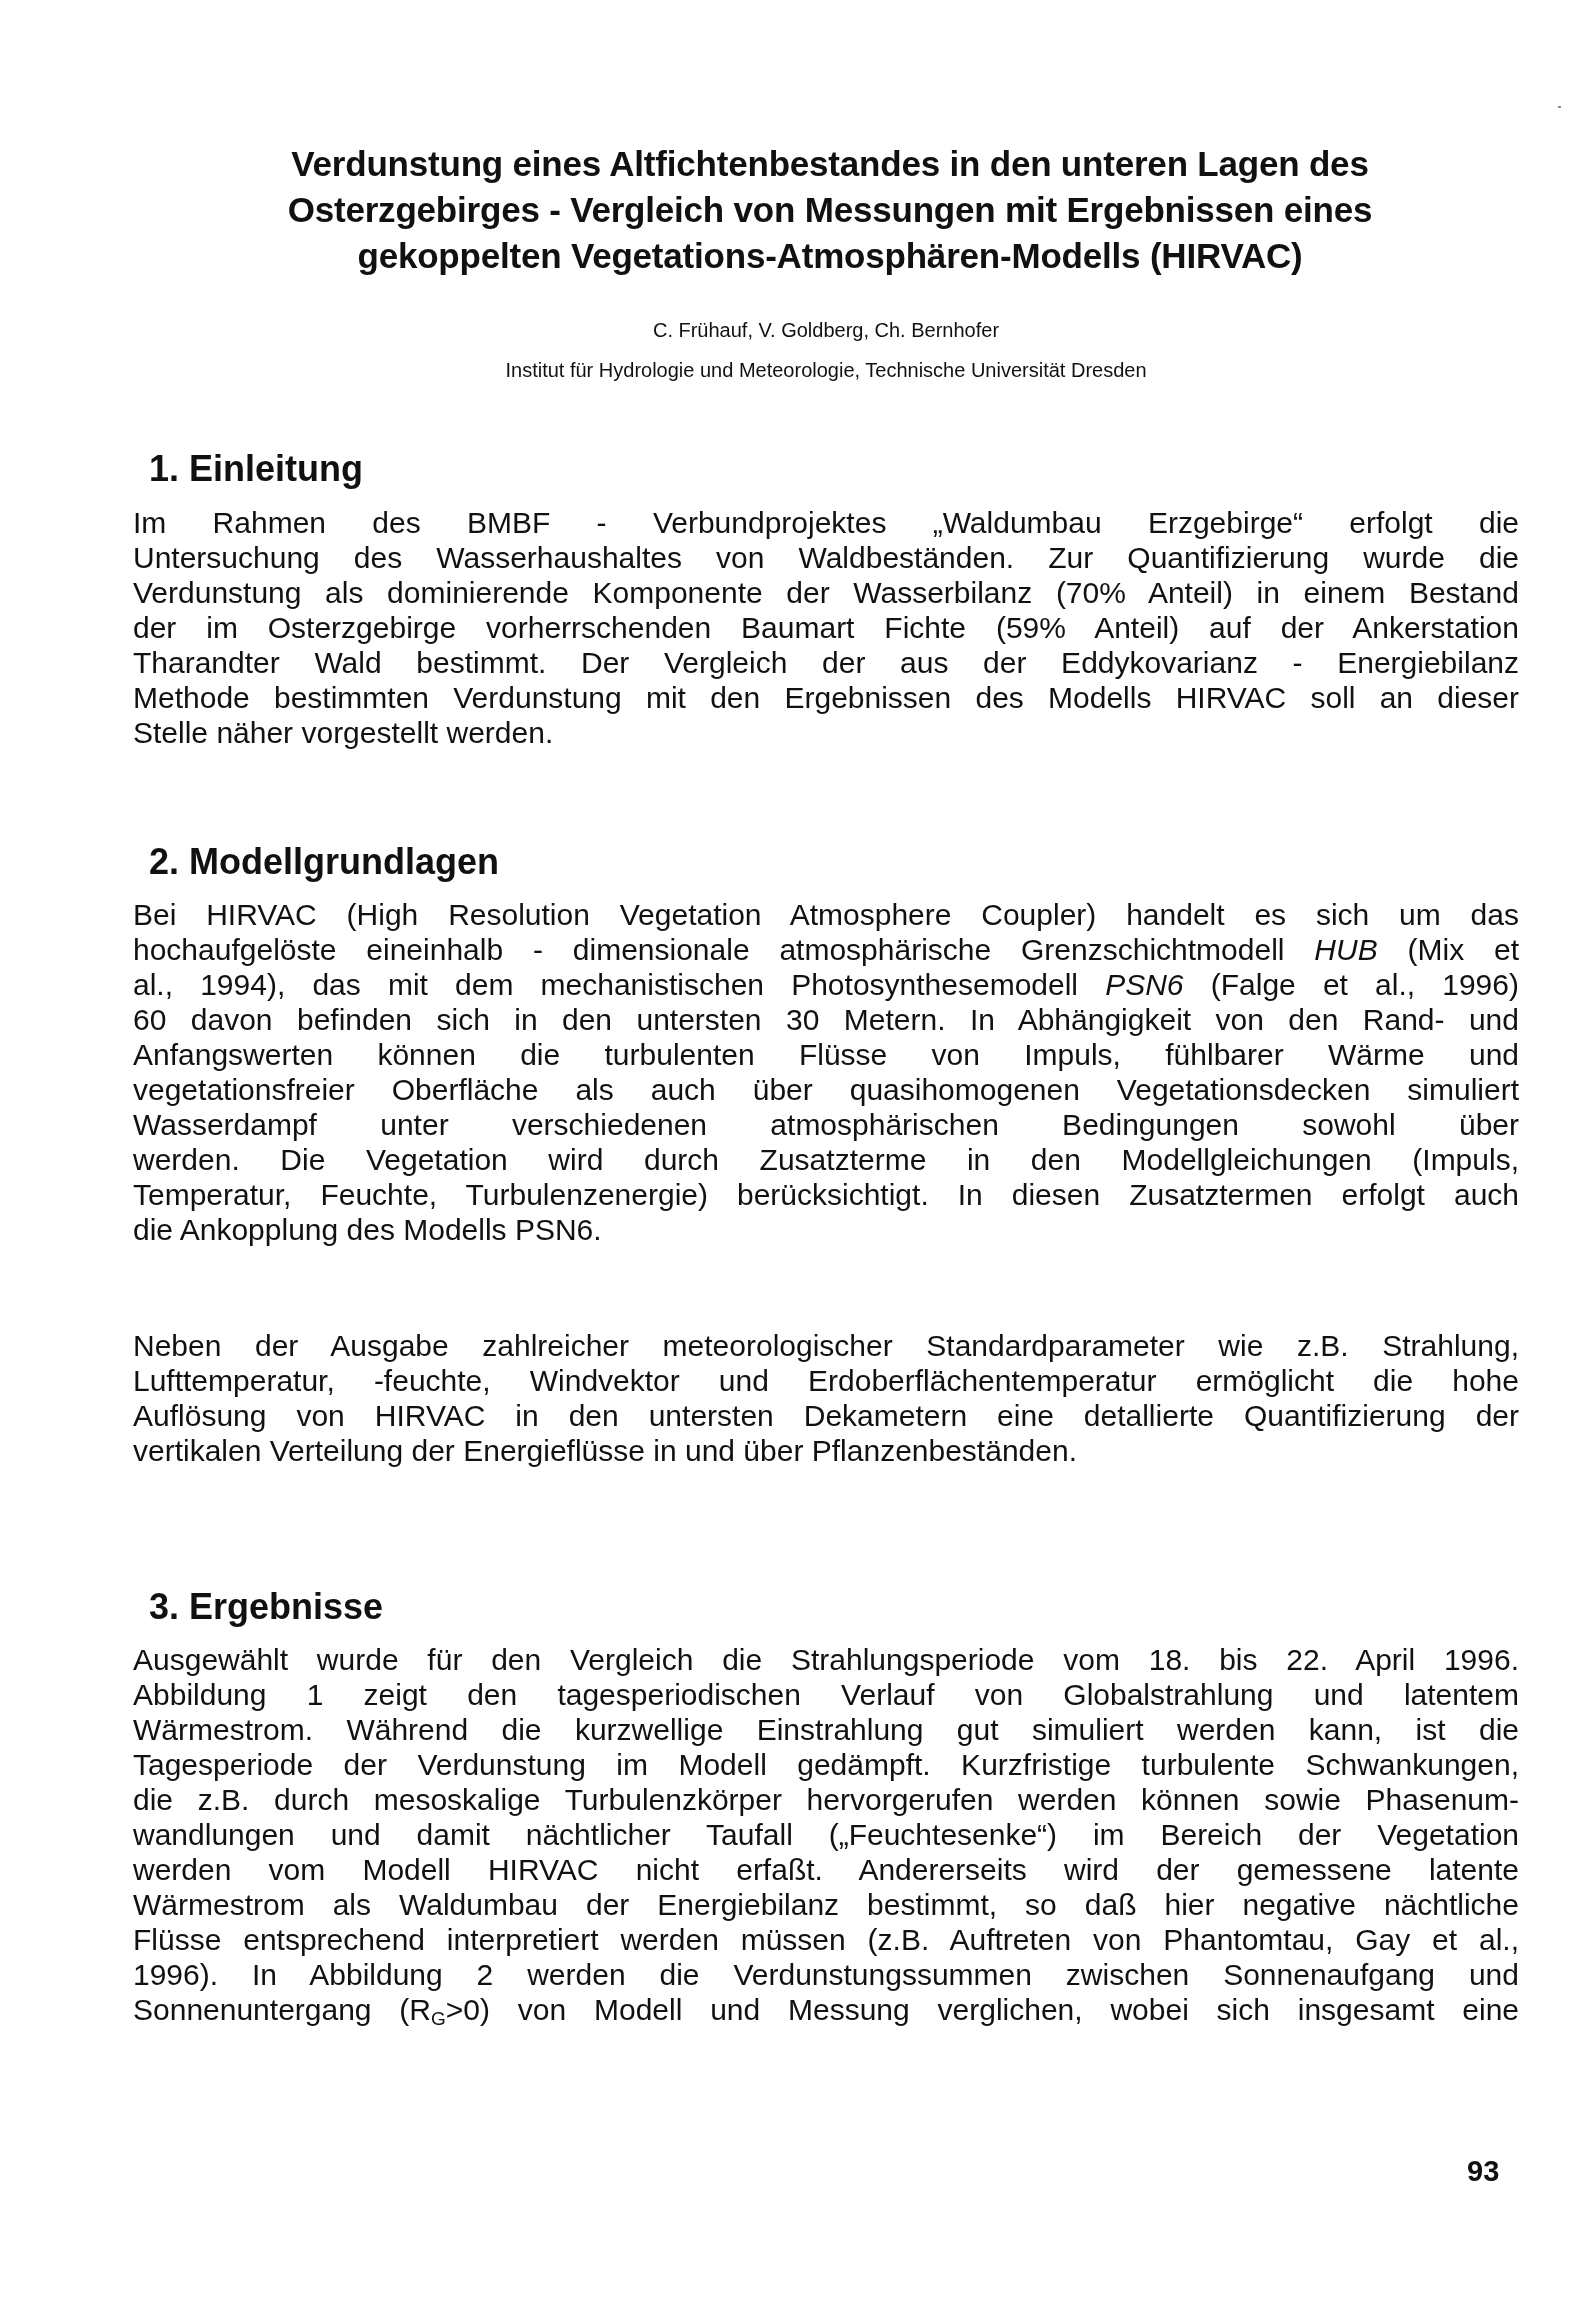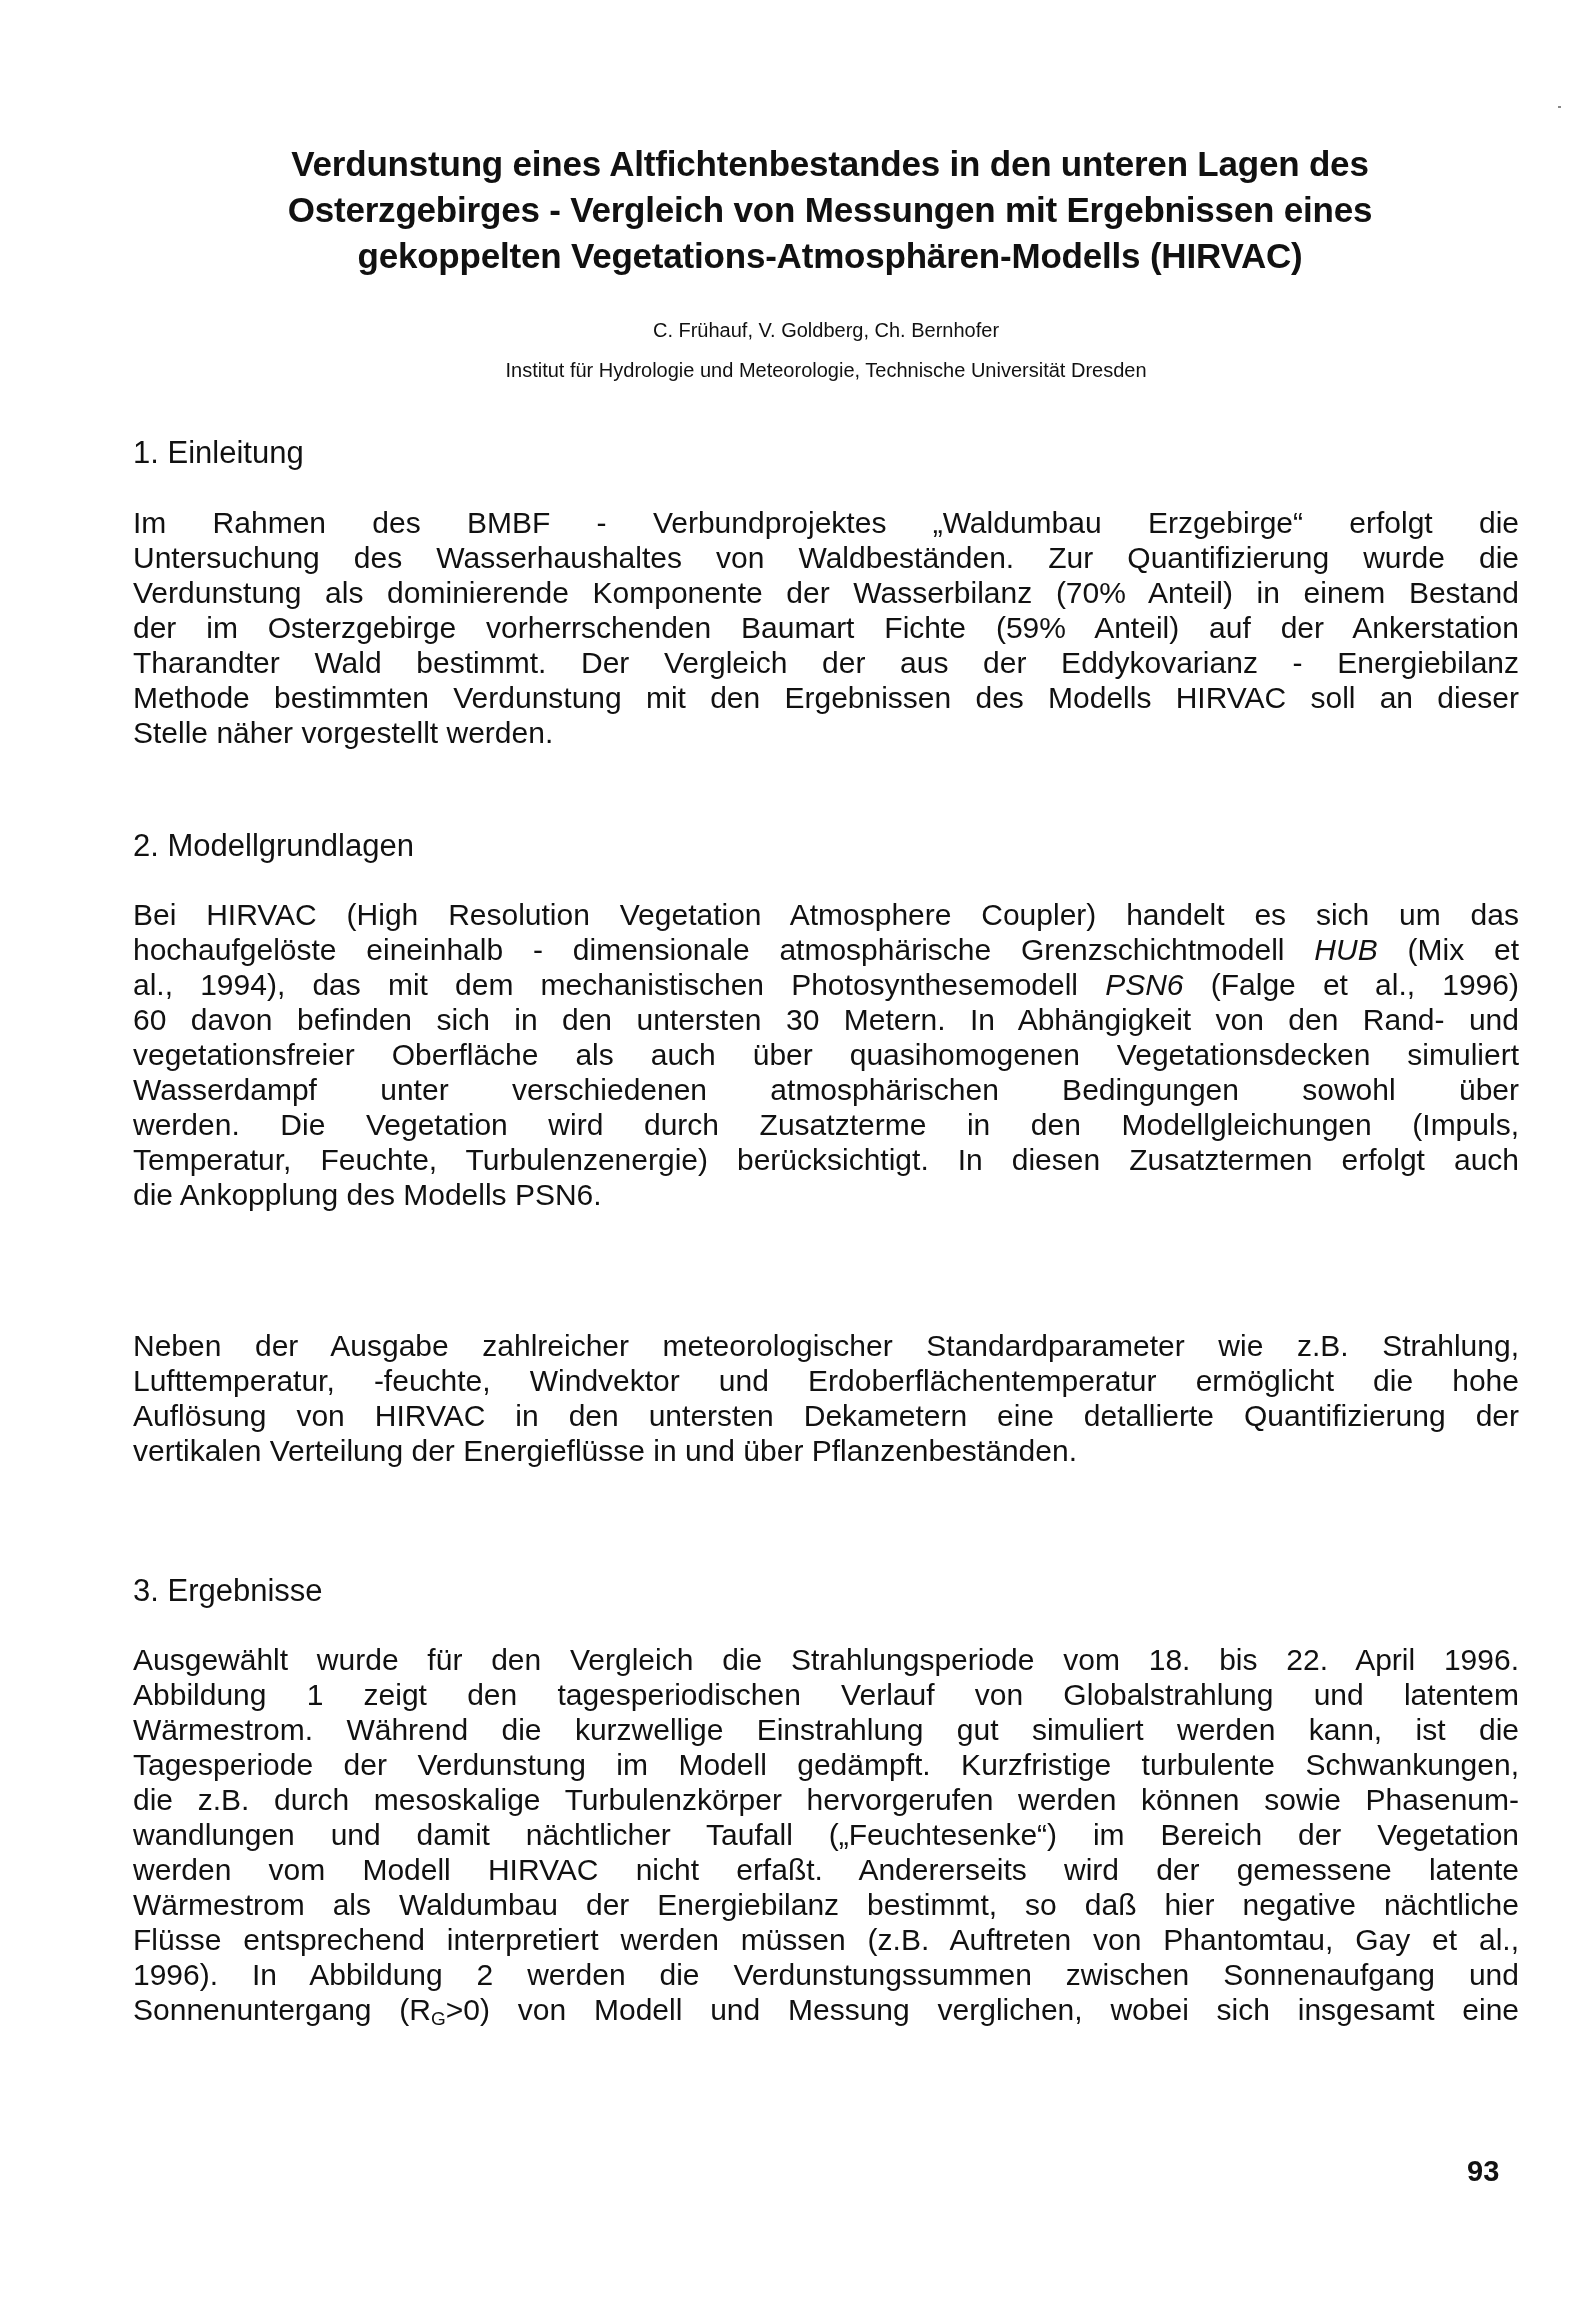--- a/index.html
+++ b/index.html
@@ -13,22 +13,22 @@
     text-align: center; font-weight: bold; font-size: 35px; line-height: 46px;
     letter-spacing: -0.2px; margin: 4px;
   }
   .title span { display: block; }
   .authors {
     position: absolute; left: 143px; width: 1366px; top: 310px;
     text-align: center; font-size: 20px; line-height: 40px;
   }
   .authors span { display: block; }
   .heading {
-    position: absolute; left: 133px; font-weight: normal; font-size: 31px;
-    line-height: 35px; margin: 0;
+    position: absolute; left: 133px; font-weight: bold; font-size: 36px;
+    line-height: 35px; margin: 16px;
   }
   .para {
     position: absolute; left: 133px; width: 1386px; font-size: 30px;
     line-height: 35px; text-align: justify; margin: 0;
   }
   .para .line { display: block; text-align: justify; text-align-last: justify; white-space: nowrap; }
   .para .line.last { text-align-last: left; }
   i.it { font-style: italic; }
   sub.sub { font-size: 19px; vertical-align: -4.8px; line-height: 0; }
   .pagenum { position: absolute; left: 1467px; top: 2155px; font-size: 29px; font-weight: bold; }
@@ -60,20 +60,21 @@
     <span class="line">Methode bestimmten Verdunstung mit den Ergebnissen des Modells HIRVAC soll an dieser</span>
     <span class="line last">Stelle näher vorgestellt werden.</span>
   </div>
 
   <h2 class="heading" style="top:828px">2. Modellgrundlagen</h2>
   <div class="para" style="top:897px">
     <span class="line">Bei HIRVAC (High Resolution Vegetation Atmosphere Coupler) handelt es sich um das</span>
     <span class="line">hochaufgelöste eineinhalb - dimensionale atmosphärische Grenzschichtmodell <i class="it">HUB</i> (Mix et</span>
     <span class="line">al., 1994), das mit dem mechanistischen Photosynthesemodell <i class="it">PSN6</i> (Falge et al., 1996)</span>
     <span class="line">60 davon befinden sich in den untersten 30 Metern. In Abhängigkeit von den Rand- und</span>
+    <span class="line">Anfangswerten können die turbulenten Flüsse von Impuls, fühlbarer Wärme und</span>
     <span class="line">vegetationsfreier Oberfläche als auch über quasihomogenen Vegetationsdecken simuliert</span>
     <span class="line">Wasserdampf unter verschiedenen atmosphärischen Bedingungen sowohl über</span>
     <span class="line">werden. Die Vegetation wird durch Zusatzterme in den Modellgleichungen (Impuls,</span>
     <span class="line">Temperatur, Feuchte, Turbulenzenergie) berücksichtigt. In diesen Zusatztermen erfolgt auch</span>
     <span class="line last">die Ankopplung des Modells PSN6.</span>
   </div>
   <div class="para" style="top:1328px">
     <span class="line">Neben der Ausgabe zahlreicher meteorologischer Standardparameter wie z.B. Strahlung,</span>
     <span class="line">Lufttemperatur, -feuchte, Windvektor und Erdoberflächentemperatur ermöglicht die hohe</span>
     <span class="line">Auflösung von HIRVAC in den untersten Dekametern eine detallierte Quantifizierung der</span>

